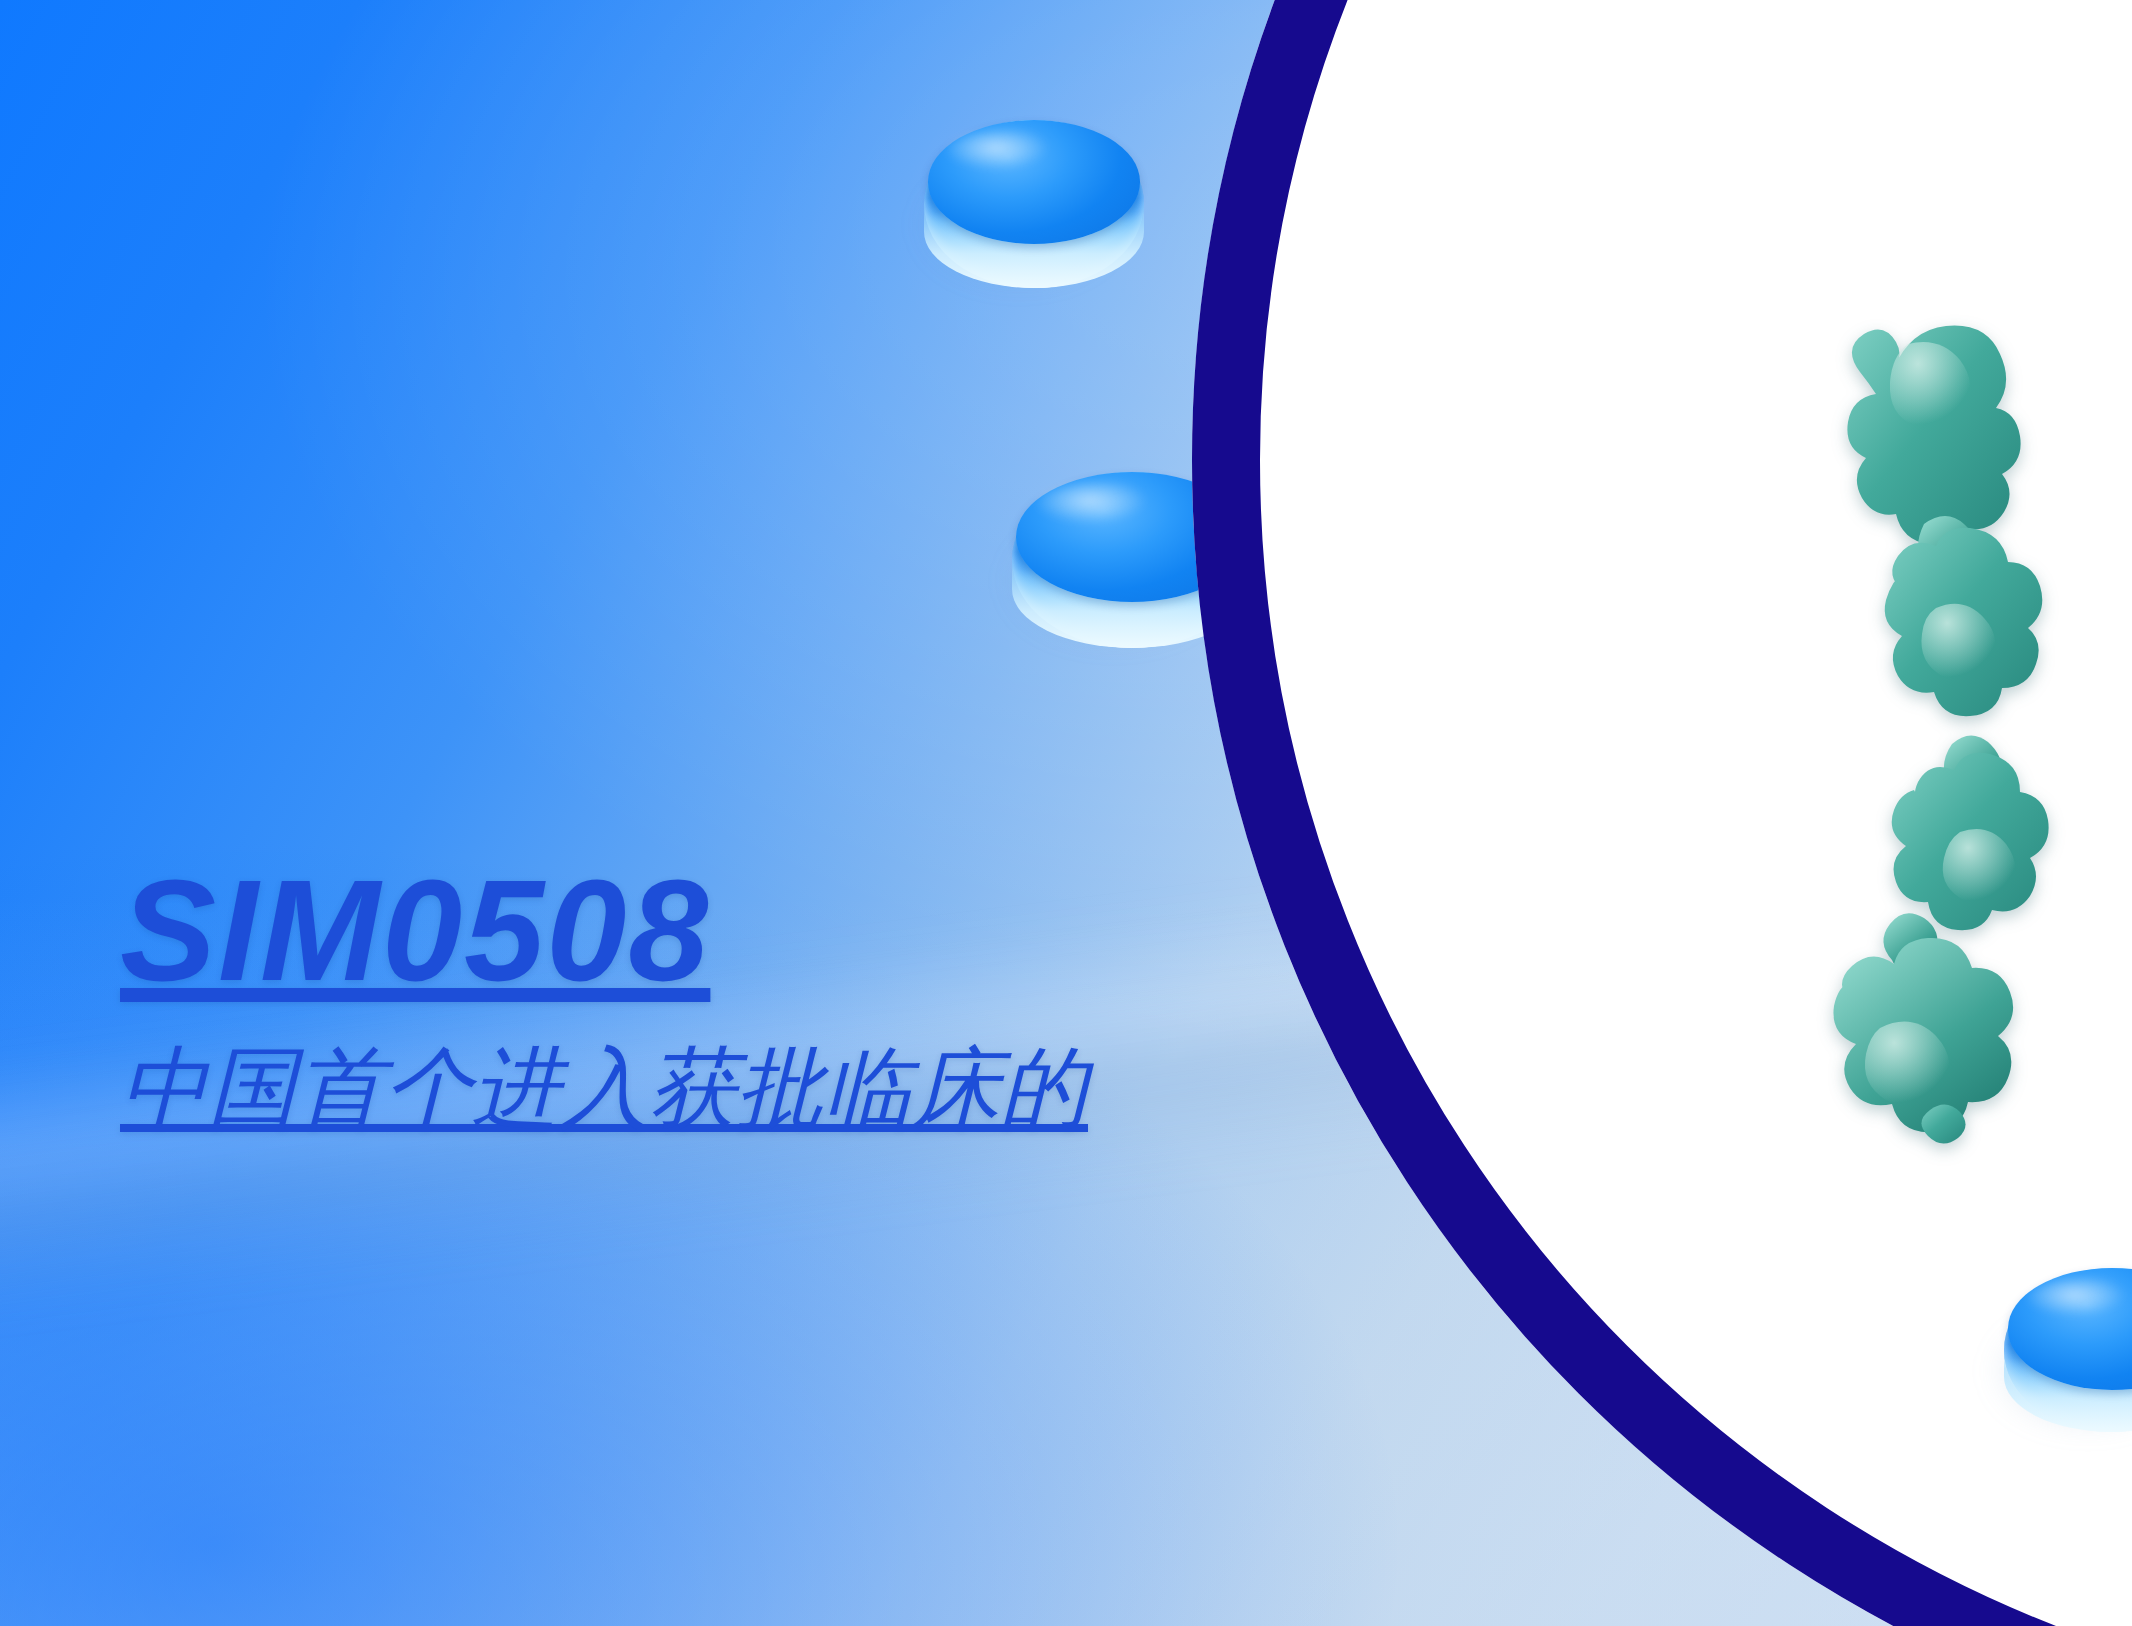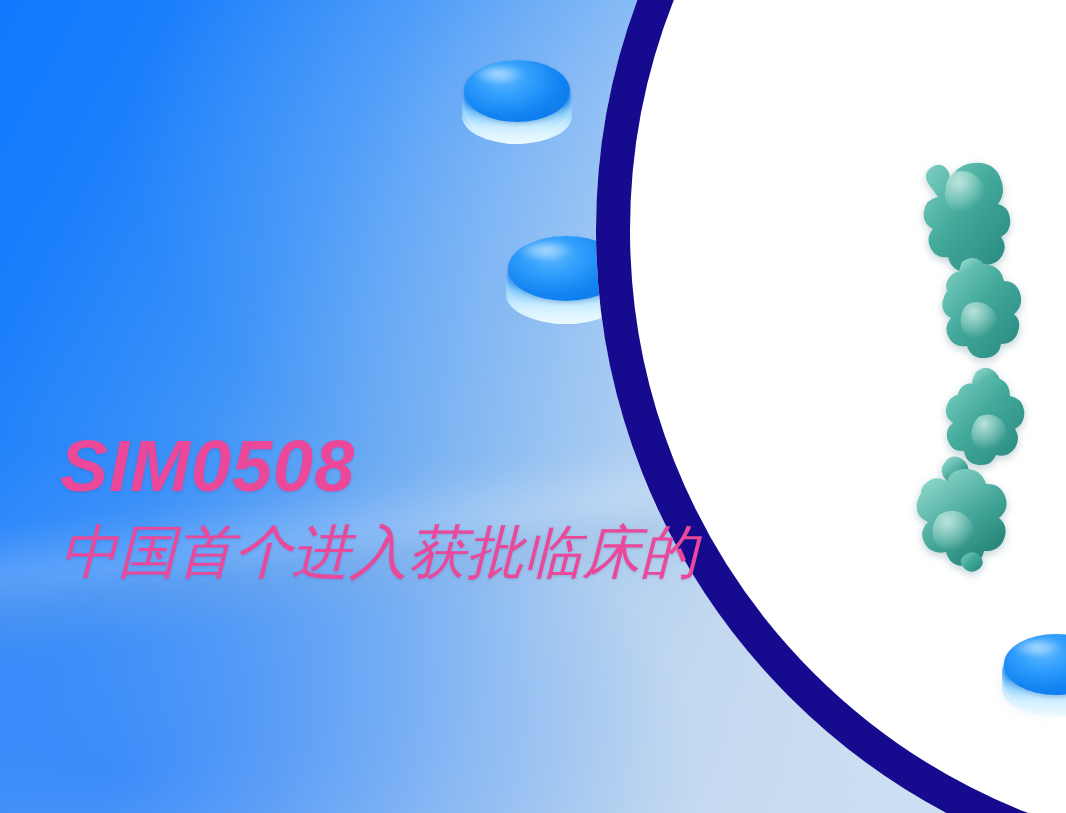--- a/index.html
+++ b/index.html
@@ -158,34 +158,35 @@
     height: 430px;
     filter: drop-shadow(0 3px 4px rgba(30,90,100,0.28));
   }
 
   
   .headline {
     position: absolute;
     left: 60px;
     top: 430px;
     width: 780px;
-    color: #ec4899;
+    color: #1d4ed8;
+    text-decoration: underline;
   }
   .title-main {
     font-size: 72px;
     line-height: 1.0;
     font-weight: 700;
     font-style: italic;
     letter-spacing: 1px;
     text-shadow: 0 1px 3px rgba(10,60,140,0.18);
     font-family: "Liberation Sans", "DejaVu Sans", sans-serif;
   }
   .subtitle {
     margin-top: 18px;
-    font-size: 58px;
+    font-size: 44px;
     line-height: 1.12;
     font-weight: 500;
     font-style: italic;
     letter-spacing: 0px;
     text-shadow: 0 1px 3px rgba(10,60,140,0.16);
     font-family: "Liberation Sans", "DejaVu Sans", sans-serif;
   }
   .subtitle .line { display: block; white-space: nowrap; }
 </style>
 </head>

